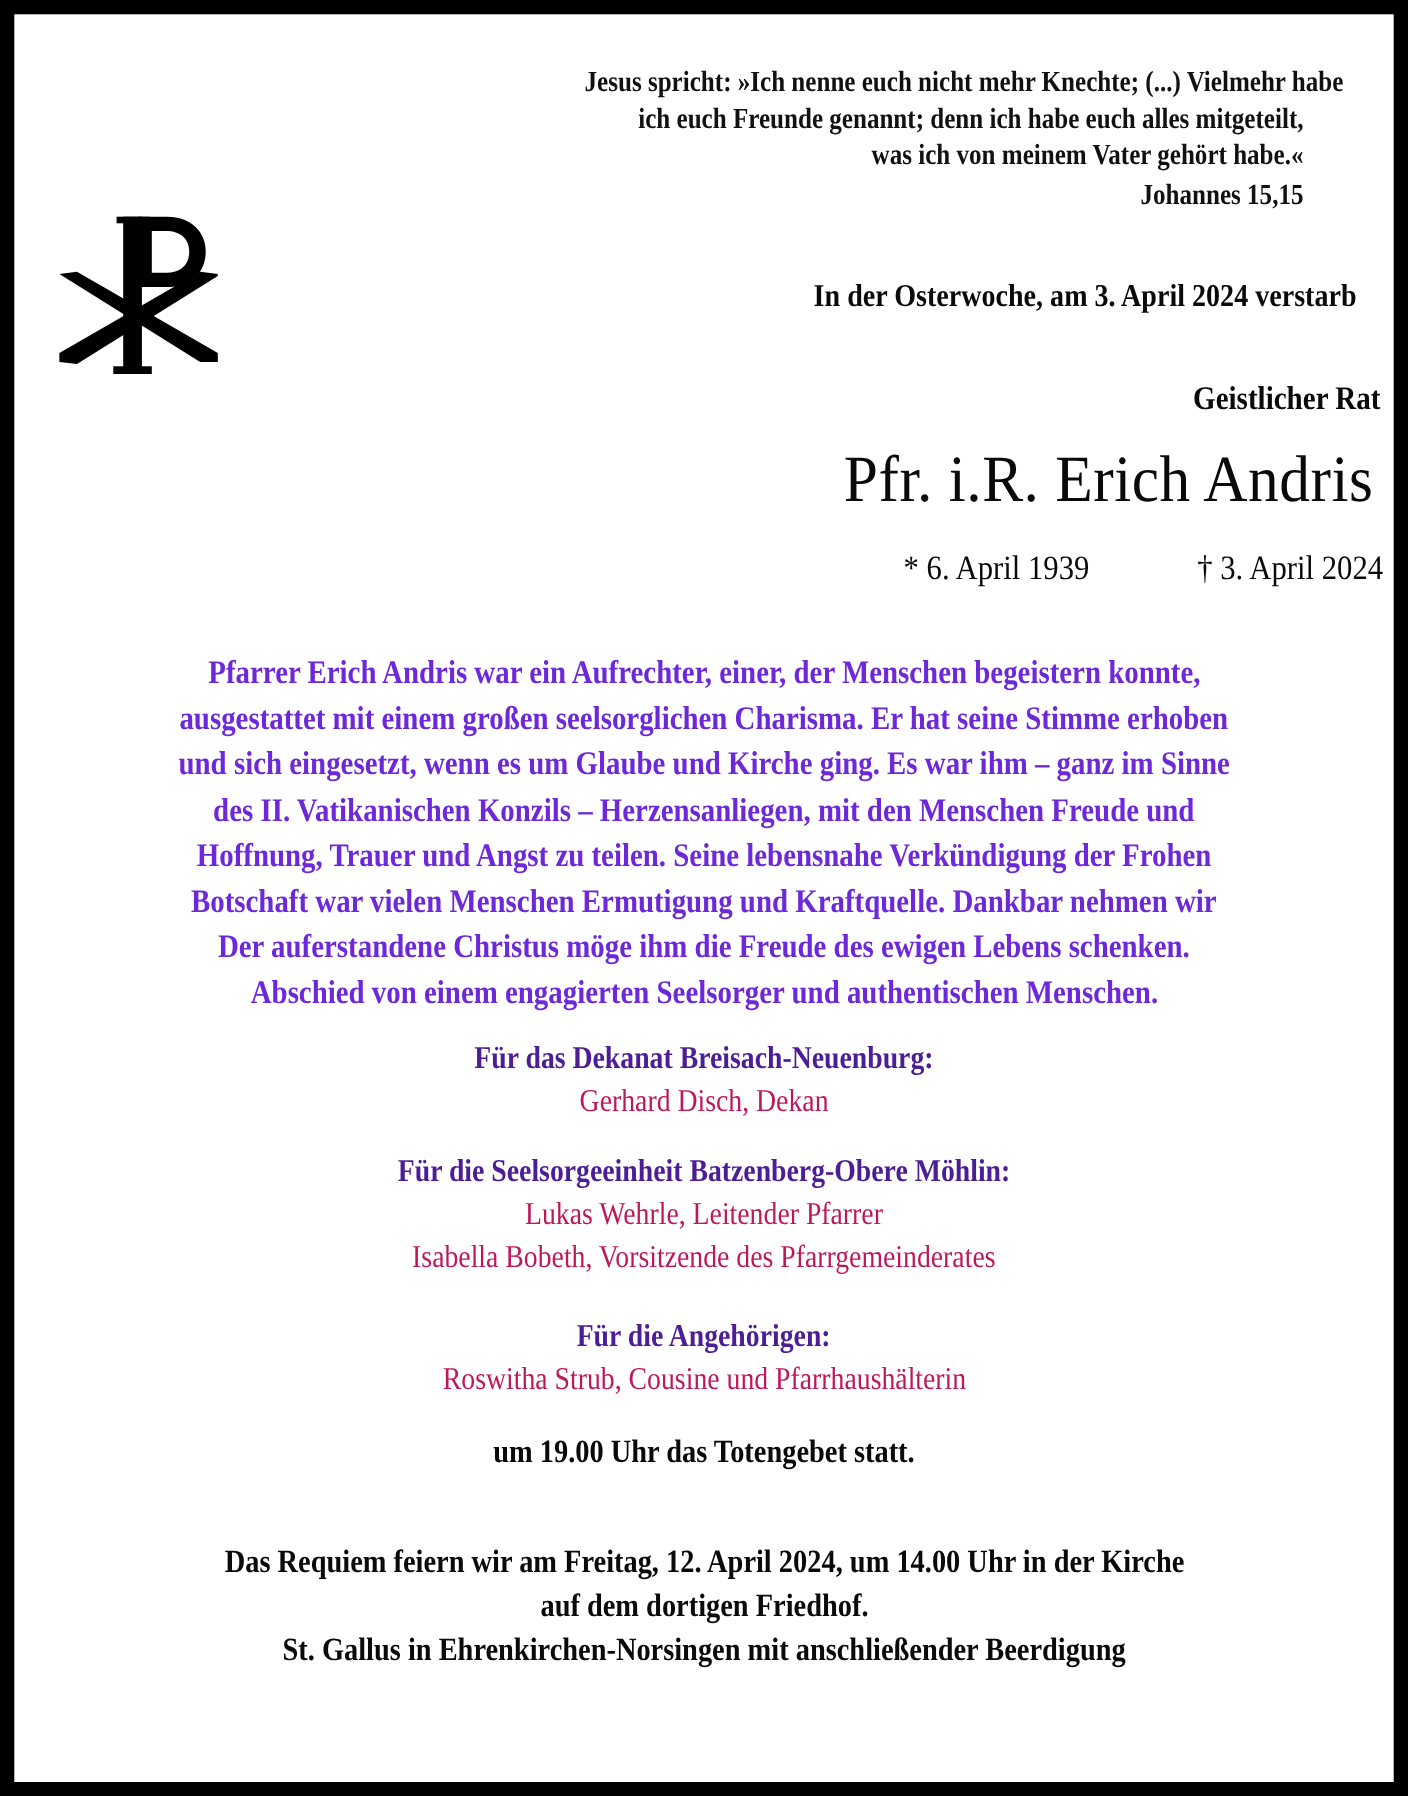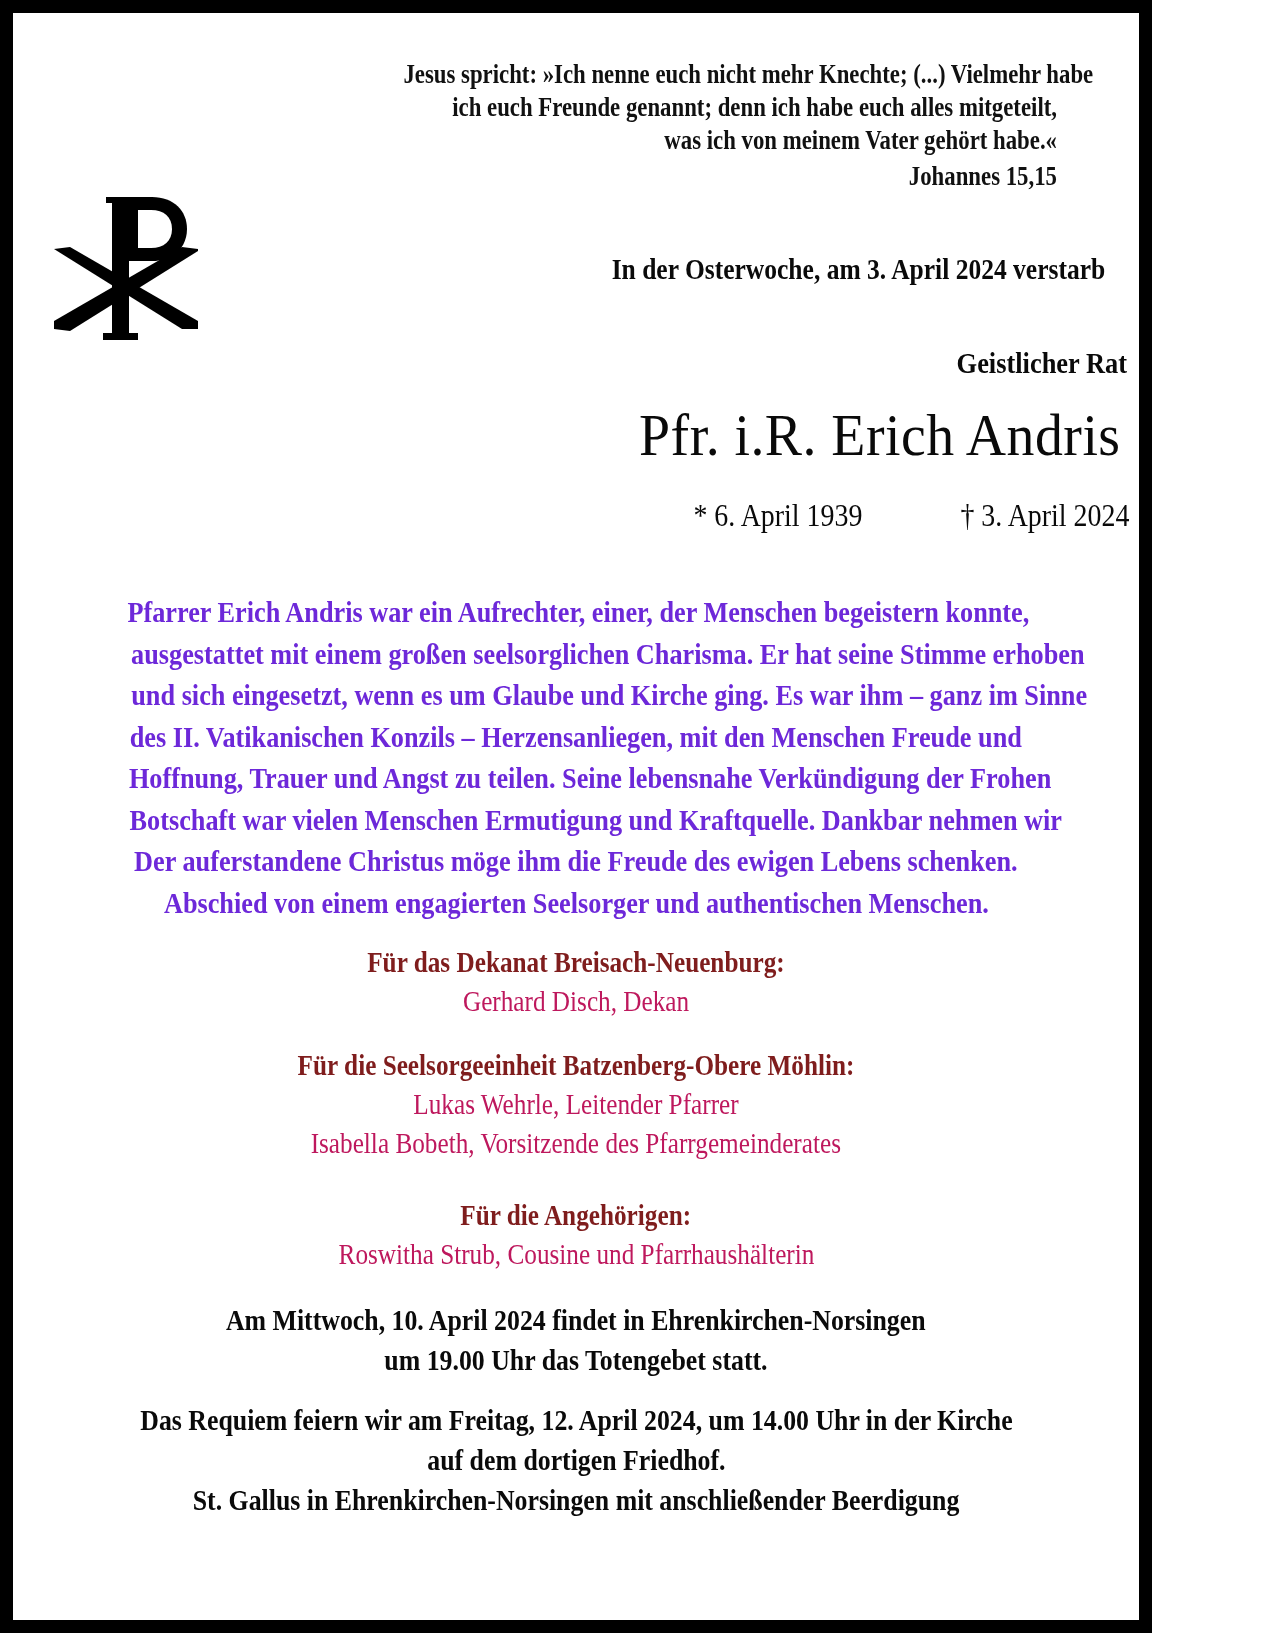--- a/index.html
+++ b/index.html
@@ -3,21 +3,21 @@
 <meta charset="utf-8">
 <title>Traueranzeige</title>
 <style>
   html, body {
     margin: 0;
     padding: 0;
     background: #ffffff;
   }
   #page {
     position: relative;
-    width: 1152px;
+    width: 1280px;
     height: 1633px;
     background: #000000;
     box-sizing: border-box;
     padding: 13px;
     overflow: hidden;
     font-family: "Liberation Serif", "DejaVu Serif", serif;
   }
   #card {
     position: relative;
     width: 100%;
@@ -126,21 +126,21 @@
     white-space: nowrap;
   }
   .eulogy .pline span { display: inline-block; transform: scaleX(0.875); }
 
   
   .sig-group { position: absolute; left: 0; right: 0; text-align: center; }
   .sig-head {
     font-size: 29px;
     line-height: 39px;
     font-weight: 700;
-    color: #7f1d1d;
+    color: #4c1d95;
   }
   .sig-head span { display: inline-block; transform: scaleX(0.87); }
   .sig-name {
     font-size: 29px;
     line-height: 39px;
     font-weight: 400;
     color: #be185d;
   }
   .sig-name span { display: inline-block; transform: scaleX(0.87); }
 
@@ -235,21 +235,20 @@
       <div class="sig-name"><span>Lukas Wehrle, Leitender Pfarrer</span></div>
       <div class="sig-name"><span>Isabella Bobeth, Vorsitzende des Pfarrgemeinderates</span></div>
     </div>
 
     <div class="sig-group grp-angehoerige">
       <div class="sig-head"><span>Für die Angehörigen:</span></div>
       <div class="sig-name"><span>Roswitha Strub, Cousine und Pfarrhaushälterin</span></div>
     </div>
 
     <div class="info-block grp-totengebet">
-      <div class="pline"><span>Am Mittwoch, 10. April 2024 findet in Ehrenkirchen-Norsingen</span></div>
       <div class="pline"><span>um 19.00 Uhr das Totengebet statt.</span></div>
     </div>
 
     <div class="info-block grp-requiem">
       <div class="pline"><span>Das Requiem feiern wir am Freitag, 12. April 2024, um 14.00 Uhr in der Kirche</span></div>
       <div class="pline"><span>auf dem dortigen Friedhof.</span></div>
       <div class="pline"><span>St. Gallus in Ehrenkirchen-Norsingen mit anschließender Beerdigung</span></div>
     </div>
 
   </div>

